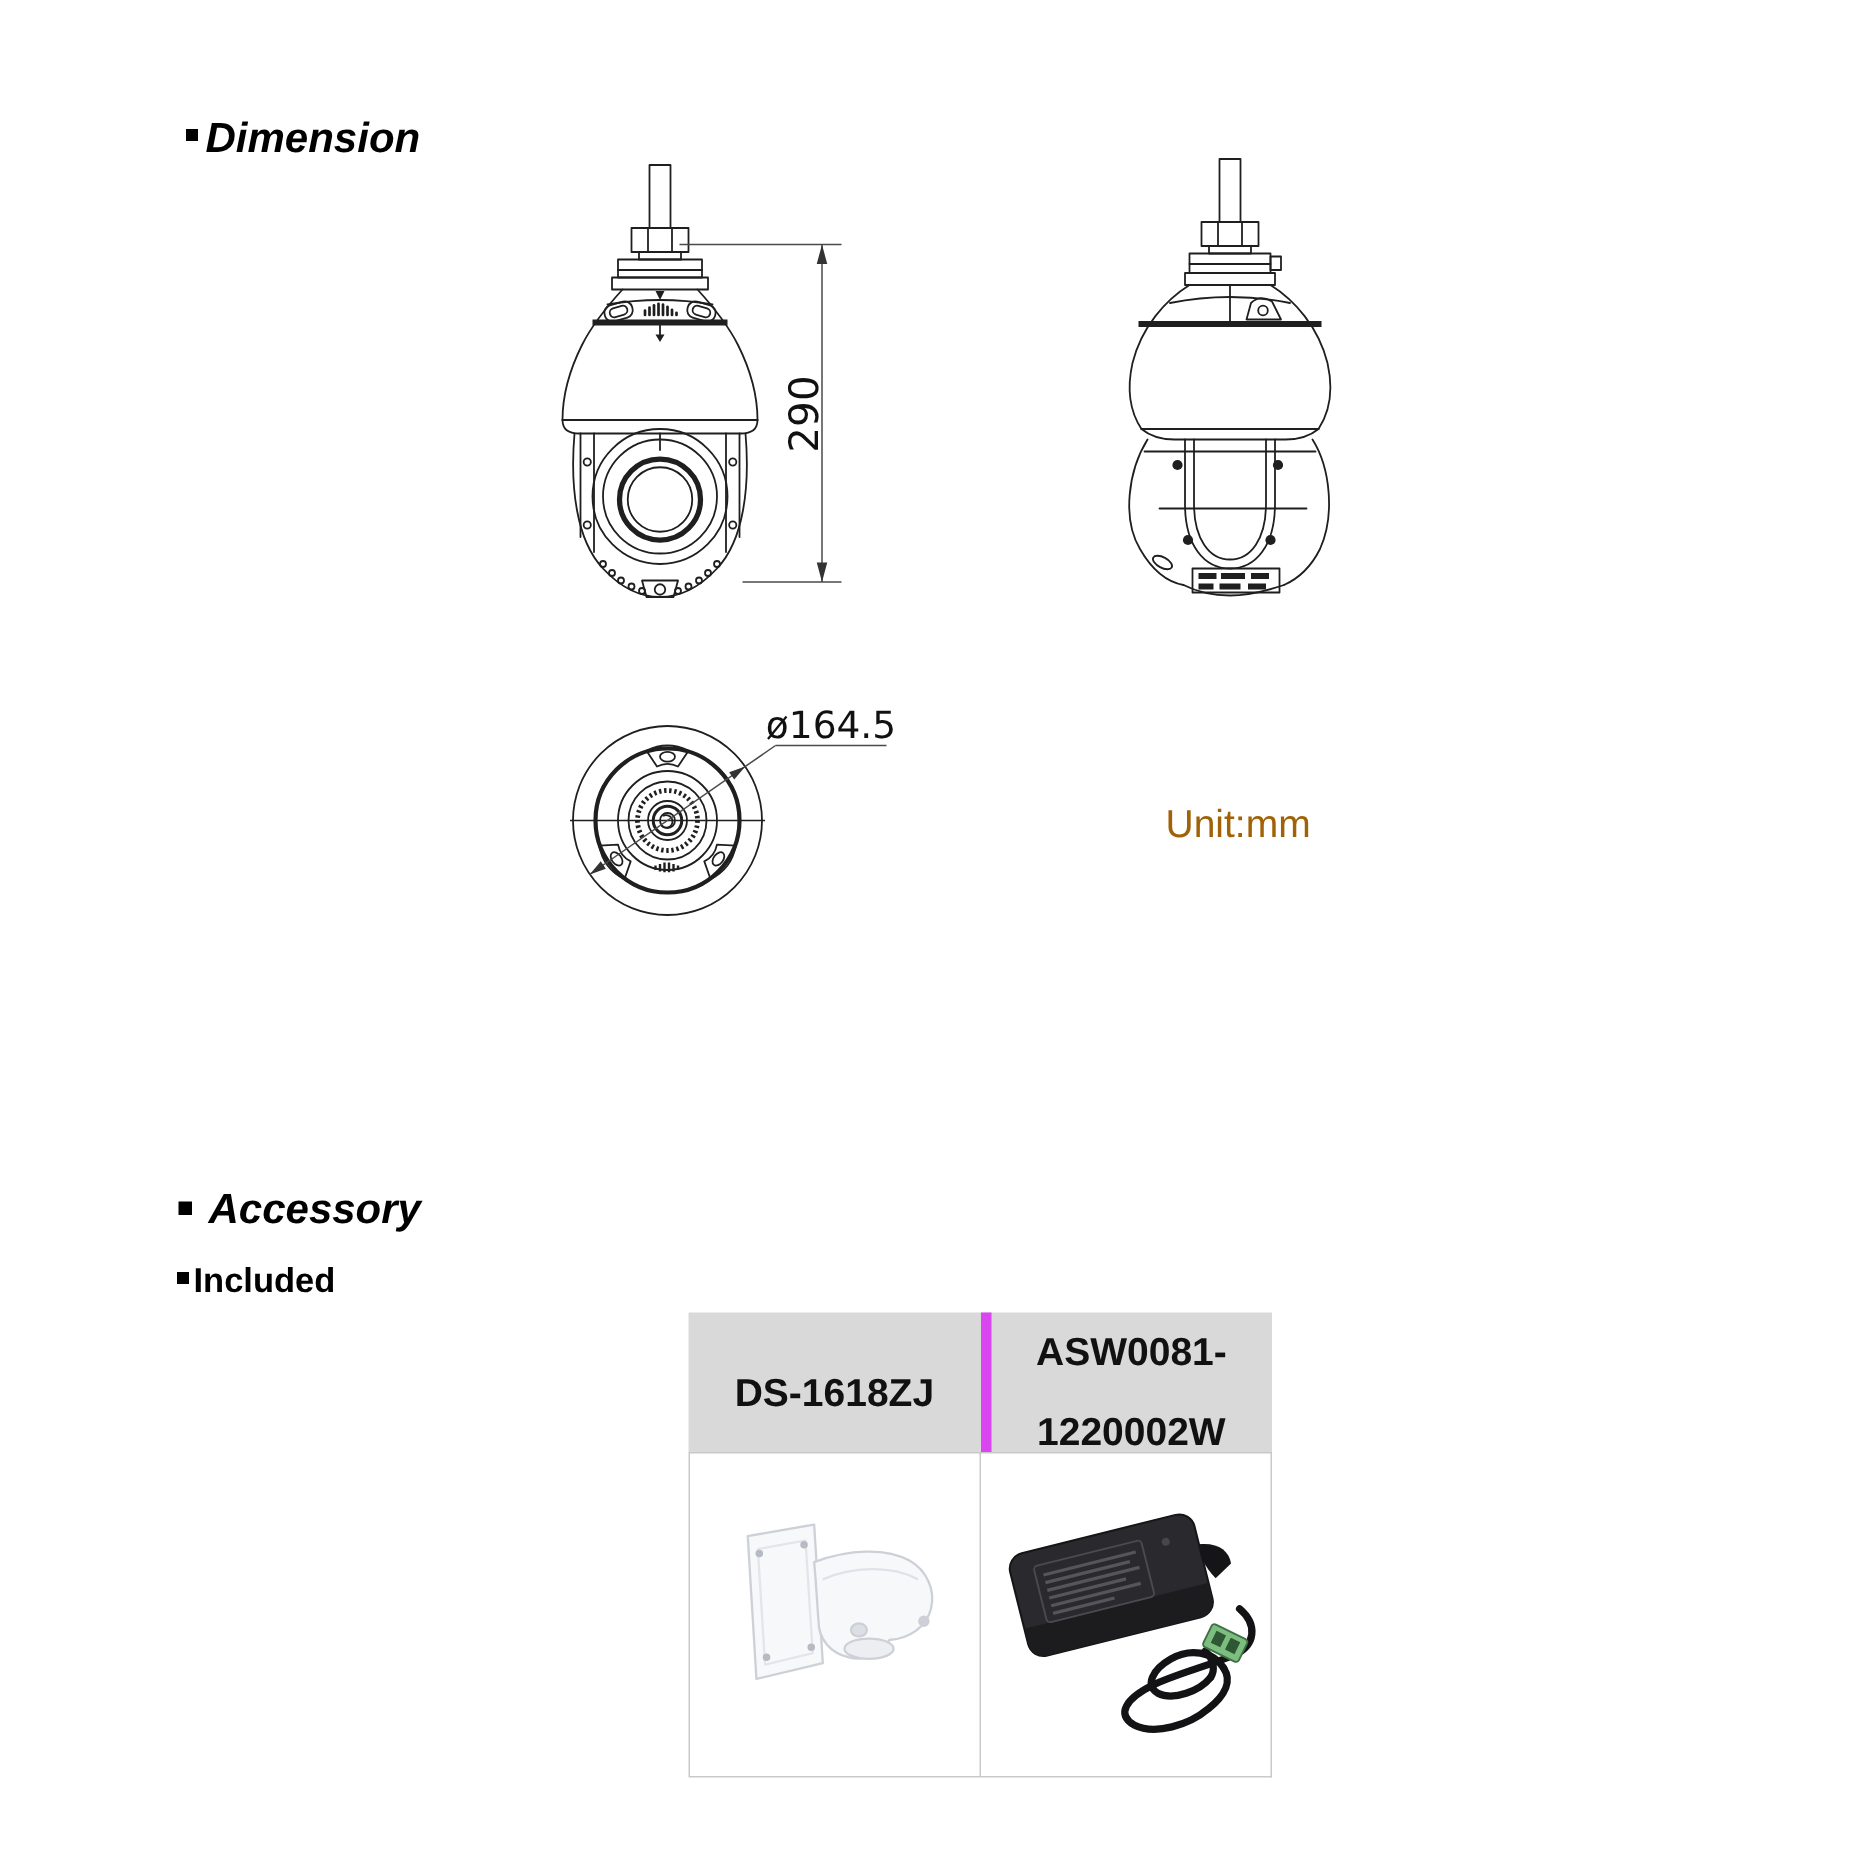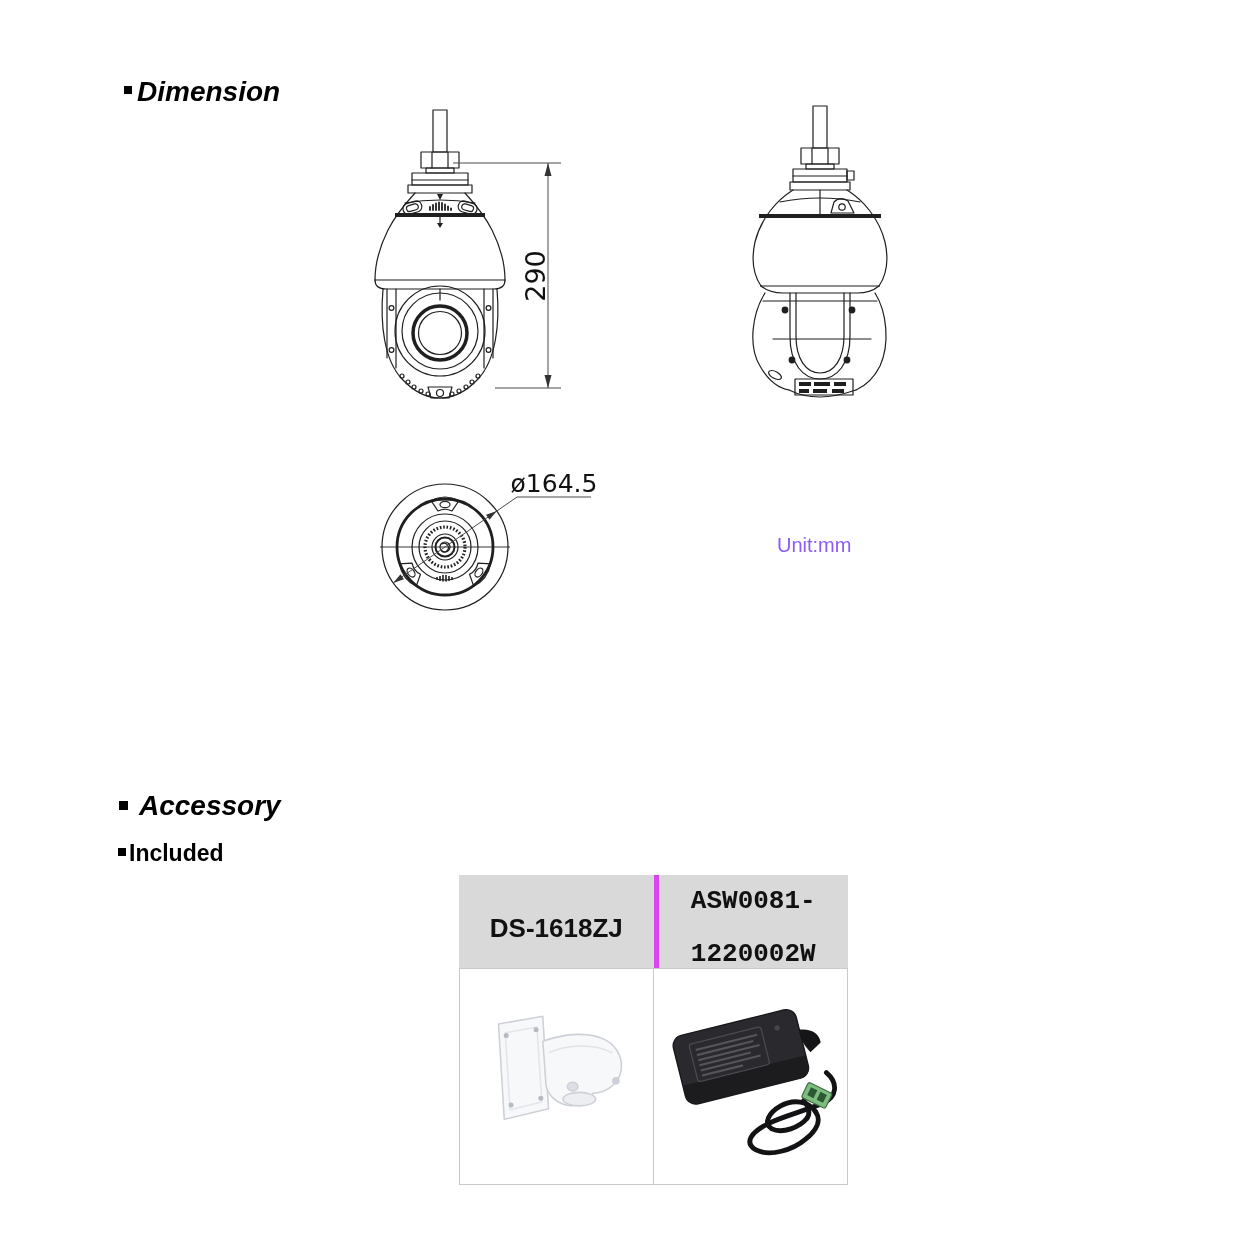--- a/index.html
+++ b/index.html
@@ -7,27 +7,27 @@
        font-family:"Liberation Sans",sans-serif;color:#000;}
   .abs{position:absolute;}
   .sec-h1{position:absolute;display:flex;align-items:flex-start;
           font-weight:700;font-size:28px;color:#000;letter-spacing:0;font-style:italic;}
   .sec-h2{position:absolute;display:flex;align-items:flex-start;
           font-weight:700;font-size:23px;color:#000;}
   .bullet{display:inline-block;background:#000;flex:0 0 auto;}
   .b-dim{width:8px;height:8px;margin:10px 5px 0 0;}
   .b-acc{width:9px;height:9px;margin:11px 11px 0 0;}
   .b-inc{width:8px;height:8px;margin:8px 3px 0 0;}
-  .unit-note{position:absolute;font-size:20px;font-weight:400;color:#8b5cf6;}
+  .unit-note{position:absolute;font-size:26px;font-weight:400;color:#a16207;}
   
   .acc-table{position:absolute;left:459px;top:875px;width:389px;}
   .acc-head{display:grid;grid-template-columns:1fr 1fr;height:93px;background:#d9d9d9;}
   .acc-head-cell{display:flex;flex-direction:column;align-items:center;justify-content:center;
                  font-weight:700;font-size:26px;line-height:53px;color:#111;text-align:center;}
-  .acc-head-cell + .acc-head-cell{border-left:5px solid #d946ef;font-family:Liberation Mono, monospace;}
+  .acc-head-cell + .acc-head-cell{border-left:7px solid #d946ef;}
   .acc-body{display:grid;grid-template-columns:1fr 1fr;height:217px;}
   .acc-cell{background:#fff;border:1px solid #c9c9c9;display:flex;
             align-items:center;justify-content:center;overflow:hidden;}
   .acc-cell + .acc-cell{border-left:none;}
   svg text{font-family:"DejaVu Sans","Liberation Sans",sans-serif;}
 </style>
 </head>
 <body>
 
 <div class="sec-h1" style="left:124px;top:76px">

